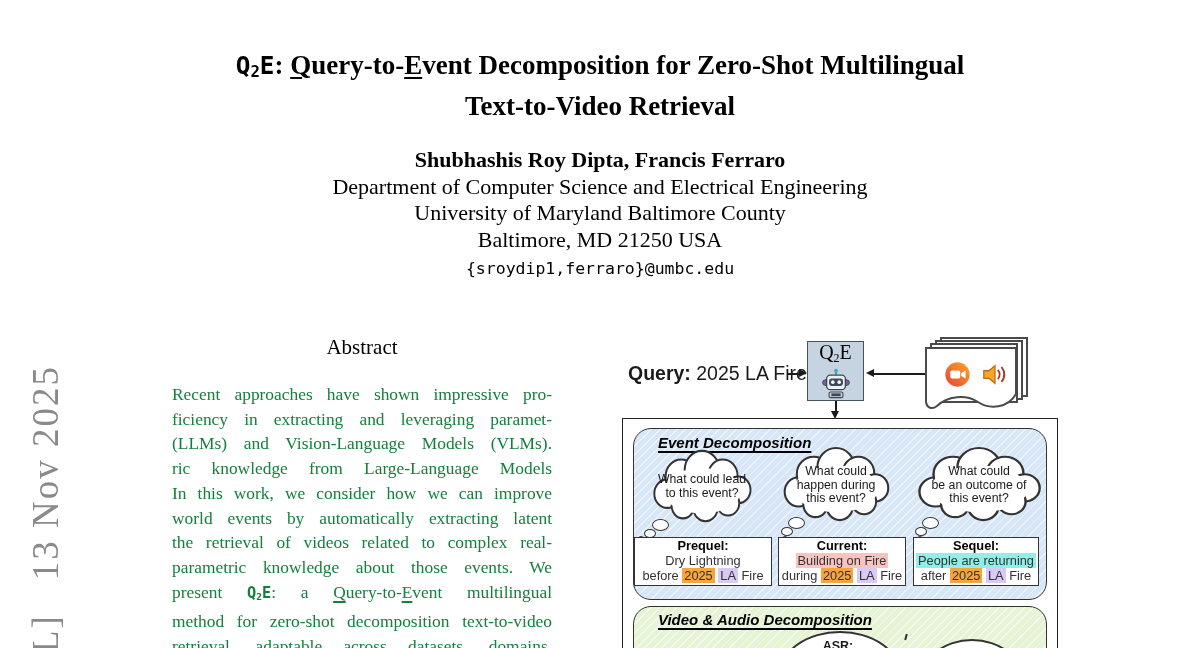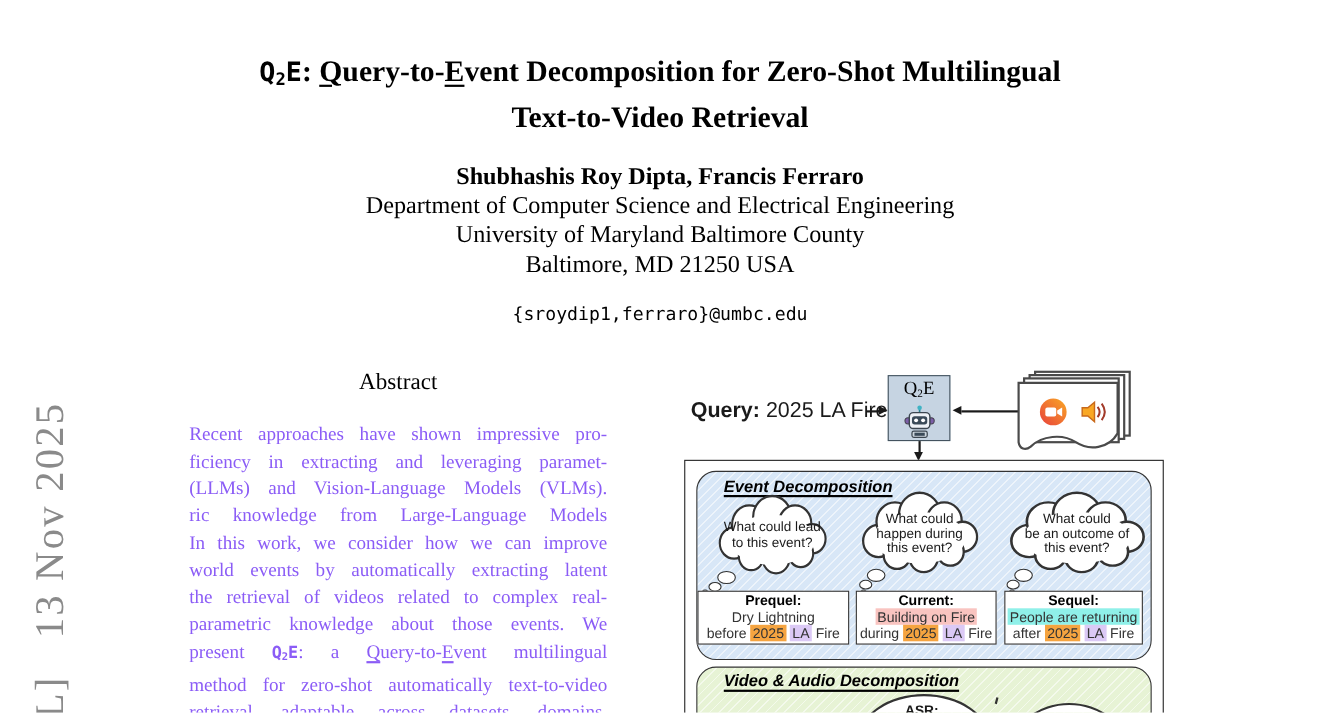--- a/index.html
+++ b/index.html
@@ -15,27 +15,27 @@
   .title{position:absolute;top:48px;left:0;width:1200px;text-align:center;
     font-weight:bold;font-size:27px;line-height:34px;}
   .title .seg-mono{font-family:"DejaVu Sans Mono",monospace;font-weight:bold;font-size:.9em;}
   .title .seg-mono-sub{font-family:"DejaVu Sans Mono",monospace;font-weight:bold;
     font-size:.58em;vertical-align:-0.22em;}
   .seg-u{text-decoration:underline;text-underline-offset:3px;text-decoration-thickness:1.5px;}
 
   .authors{position:absolute;top:147px;left:0;width:1200px;text-align:center;
     font-size:22px;line-height:26.5px;}
   .authors .names{font-weight:bold;}
-  .authors .email{font-family:"DejaVu Sans Mono",monospace;font-size:16.5px;margin-top:20px;}
+  .authors .email{font-family:"DejaVu Sans Mono",monospace;font-size:16.5px;margin-top:3px;}
 
   
   .abstract{position:absolute;left:172px;top:334px;width:380px;}
   .abstract .abs-heading{text-align:center;font-weight:normal;font-size:21px;
     line-height:26px;margin-bottom:22px;}
-  .abs-line{font-size:17.4px;line-height:24.7px;color:#8b5cf6;
+  .abs-line{font-size:17.4px;line-height:24.7px;color:#15803d;
     text-align:justify;text-align-last:justify;white-space:nowrap;overflow:visible;}
   .abs-line .seg-mono{font-family:"DejaVu Sans Mono",monospace;font-weight:bold;font-size:.88em;}
   .abs-line .seg-mono-sub{font-family:"DejaVu Sans Mono",monospace;font-weight:bold;
     font-size:.55em;vertical-align:-0.2em;}
 
   
   .fig-sans{font-family:"Liberation Sans",sans-serif;}
   .arrow-line-h{position:absolute;height:2px;background:#1a1a1a;}
   .arrow-line-v{position:absolute;width:2px;background:#1a1a1a;}
   .ah-right{position:absolute;width:0;height:0;border-left:8px solid #1a1a1a;
@@ -44,21 +44,21 @@
     border-top:4.5px solid transparent;border-bottom:4.5px solid transparent;}
   .ah-down{position:absolute;width:0;height:0;border-top:8px solid #1a1a1a;
     border-left:4.5px solid transparent;border-right:4.5px solid transparent;}
 
   .fig-query{position:absolute;left:628px;top:362px;font-size:19.5px;color:#1a1a1a;}
   .fig-query .lbl{font-weight:bold;}
 
   .q2e-box{position:absolute;left:807px;top:341px;width:57px;height:60px;
     box-sizing:border-box;background:var(--q2e_box_bg);border:1.6px solid #44535f;
     text-align:center;}
-  .q2e-box .q2e-label{font-family:"Liberation Serif",serif;font-size:17px;line-height:19px;margin-top:1px;}
+  .q2e-box .q2e-label{font-family:"Liberation Serif",serif;font-size:20px;line-height:19px;margin-top:1px;}
   .seg-sub{font-size:.6em;vertical-align:-0.25em;}
 
   .doc-stack{position:absolute;left:924px;top:336px;}
   .doc-icon{position:absolute;}
 
   .outer-frame{position:absolute;left:622px;top:418px;width:436px;height:246px;
     box-sizing:border-box;border:1.6px solid #222;background:#fff;}
 
   .panel{position:absolute;box-sizing:border-box;border:1.6px solid #333;border-radius:18px;}
   .panel-blue{left:633px;top:428px;width:414px;height:172px;
@@ -117,21 +117,21 @@
     <div>
         <div class="abs-line"><span>Recent approaches have shown impressive pro-</span></div>
         <div class="abs-line"><span>ficiency in extracting and leveraging paramet-</span></div>
         <div class="abs-line"><span>(LLMs) and Vision-Language Models (VLMs).</span></div>
         <div class="abs-line"><span>ric knowledge from Large-Language Models</span></div>
         <div class="abs-line"><span>In this work, we consider how we can improve</span></div>
         <div class="abs-line"><span>world events by automatically extracting latent</span></div>
         <div class="abs-line"><span>the retrieval of videos related to complex real-</span></div>
         <div class="abs-line"><span>parametric knowledge about those events. We</span></div>
         <div class="abs-line"><span>present </span><span class="seg-mono">Q</span><span class="seg-mono-sub">2</span><span class="seg-mono">E</span><span>: a </span><span class="seg-u">Q</span><span>uery-to-</span><span class="seg-u">E</span><span>vent multilingual</span></div>
-        <div class="abs-line"><span>method for zero-shot automatically text-to-video</span></div>
+        <div class="abs-line"><span>method for zero-shot decomposition text-to-video</span></div>
         <div class="abs-line"><span>retrieval, adaptable across datasets, domains,</span></div>
       </div>
   </div>
 
   <div class="fig-query fig-sans">
     <span class="lbl">Query:</span><span> 2025 LA Fire</span>
   </div>
   <div class="arrow-line-h" style="left:788px;top:372.5px;width:13px;"></div>
   <div class="ah-right" style="left:799px;top:369px;"></div>
 

